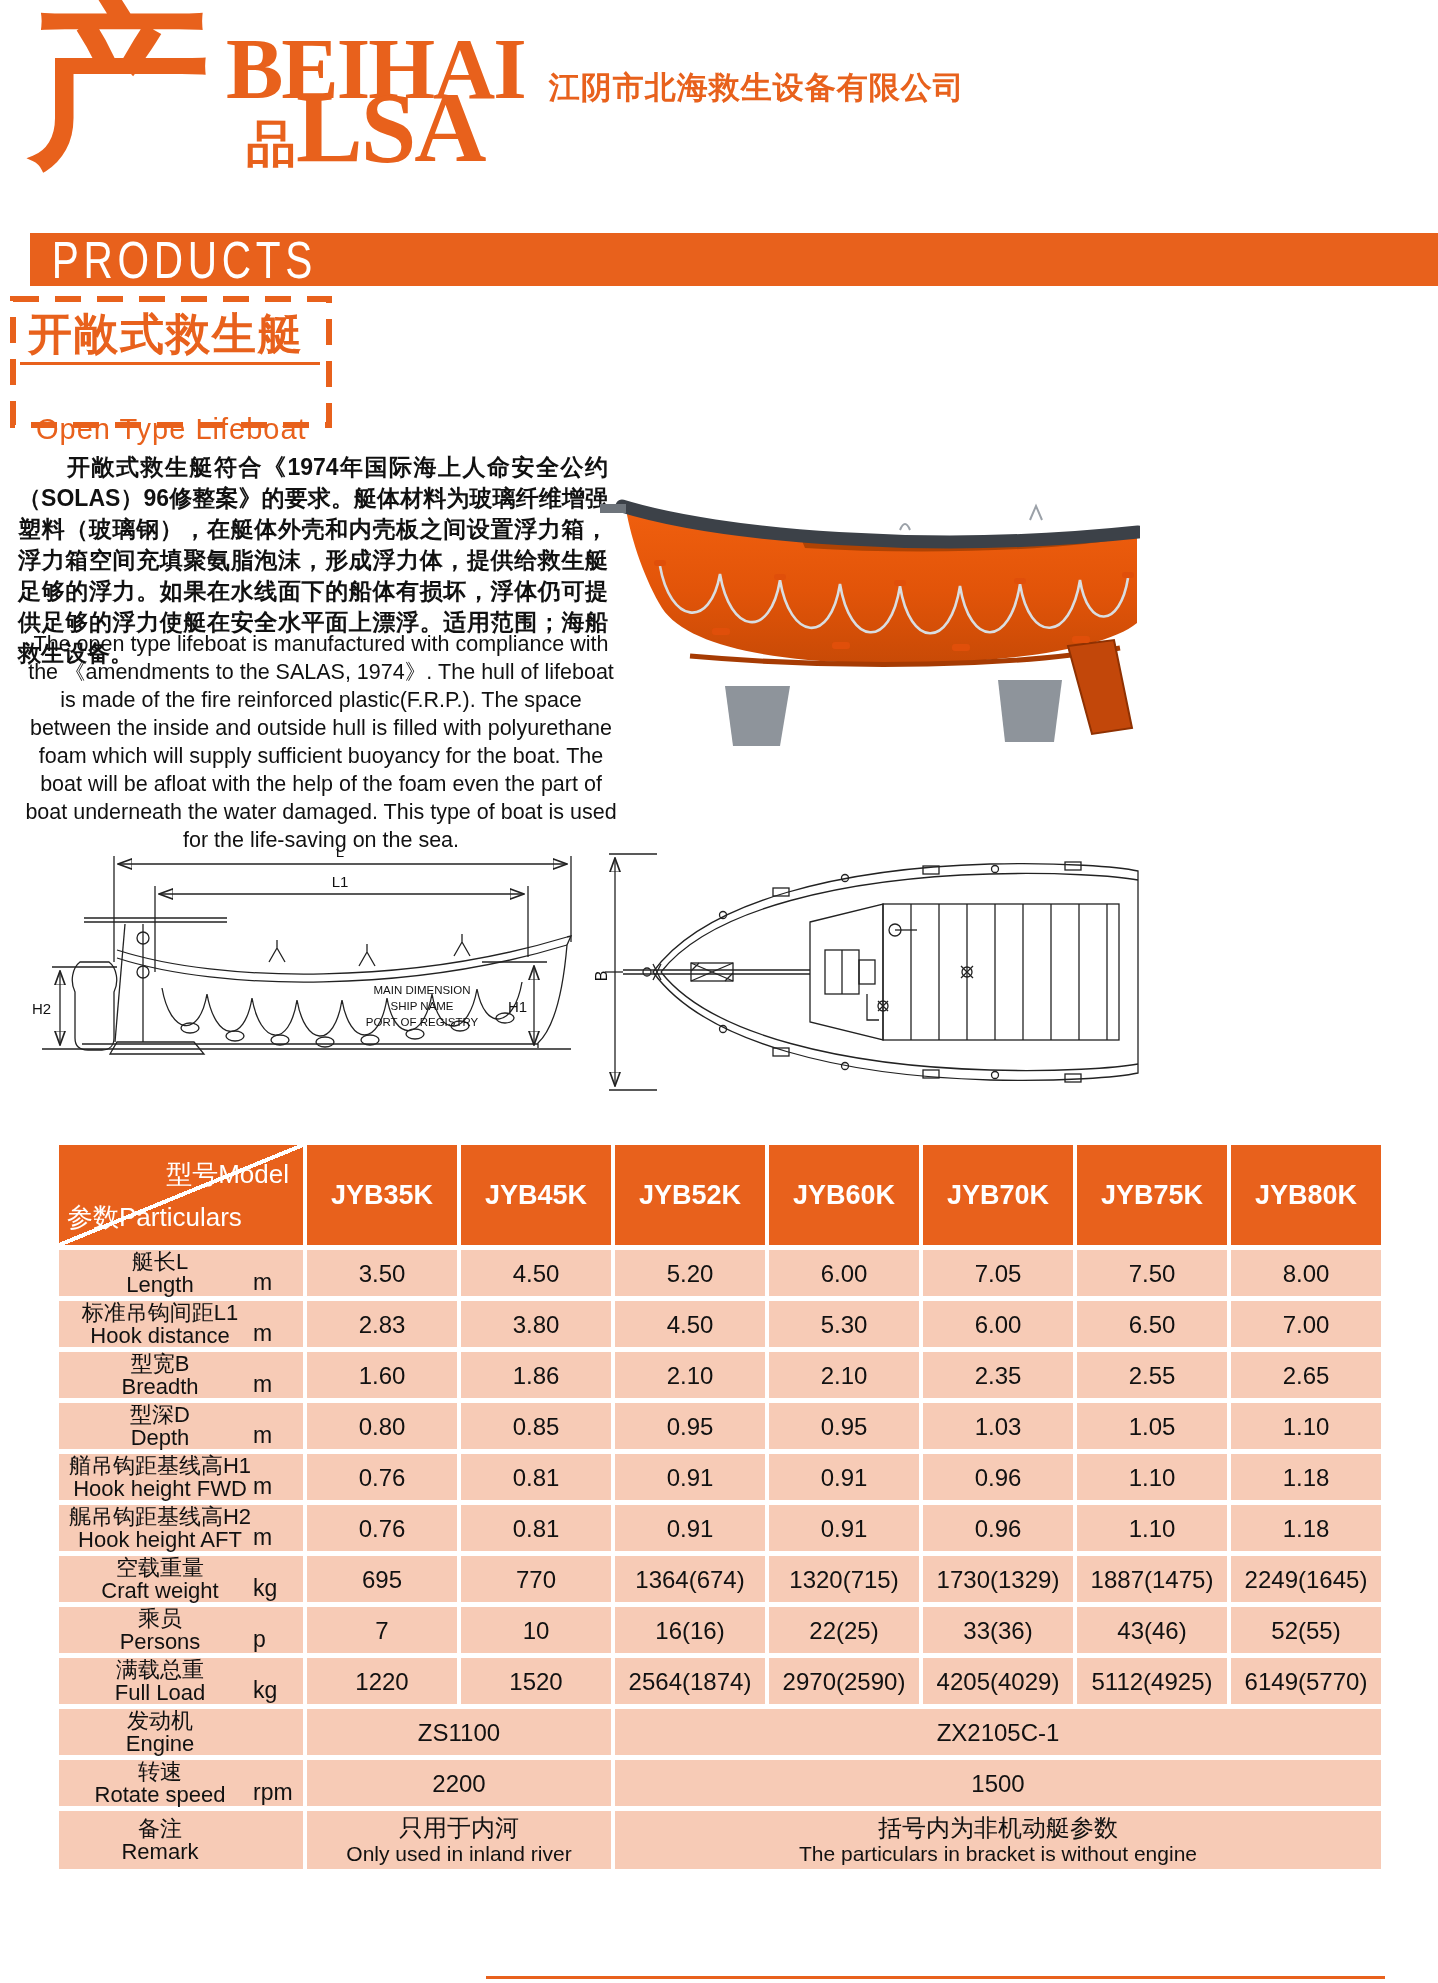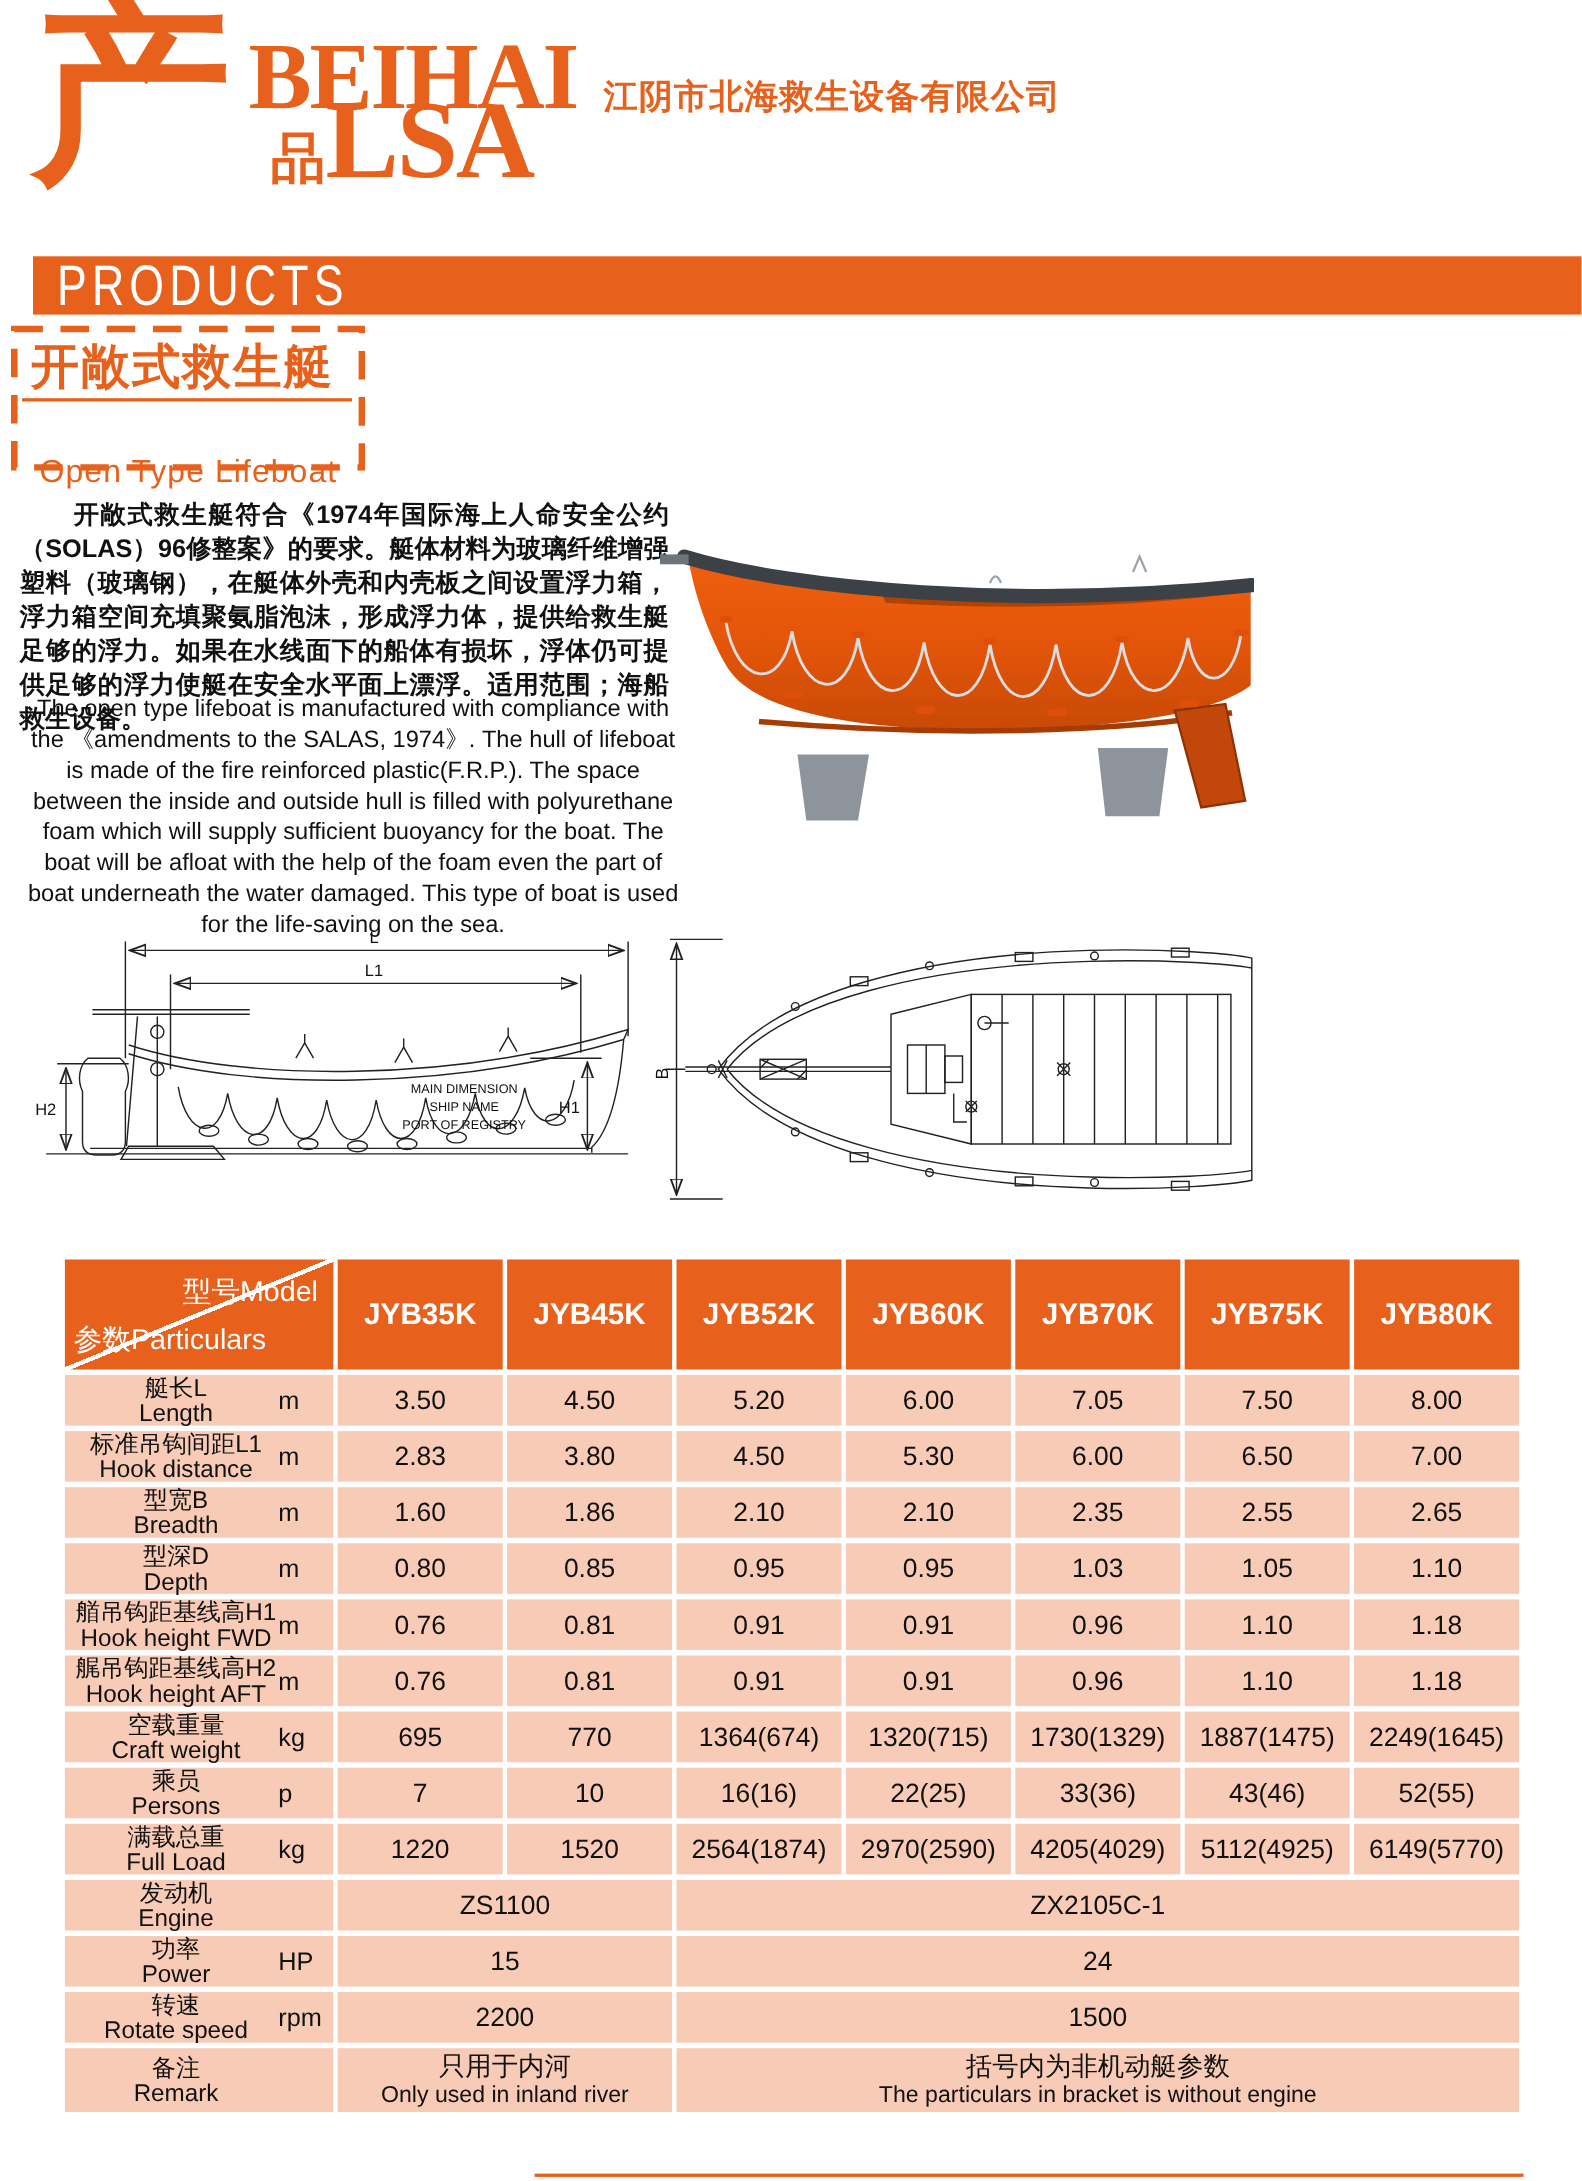--- a/index.html
+++ b/index.html
@@ -64,21 +64,21 @@
   table.spec { border-collapse:separate; border-spacing:4px 5px; width:1330px; table-layout:fixed; }
   table.spec col.c0 { width:244px; }
   table.spec thead th { background:var(--orange); color:#fff; height:100px; font-size:27px; font-weight:bold; text-align:center; vertical-align:middle; }
   th.diag { position:relative;
     background:linear-gradient(to bottom right, var(--orange) calc(50% - 2px), #fff calc(50% - 2px), #fff calc(50% + 2px), var(--orange) calc(50% + 2px)) !important; }
   th.diag .model-label { position:absolute; top:12px; right:14px; font-size:26px; font-weight:normal; }
   th.diag .part-label { position:absolute; bottom:10px; left:8px; font-size:26px; font-weight:normal; }
   table.spec tbody td { background:var(--pink); height:45px; vertical-align:middle; text-align:center; font-size:24px; color:#111; }
   table.spec tbody tr.tall td { height:58px; }
   td.label-cell { text-align:left; }
-  td.label-cell .cellflex { display:flex; align-items:center; }
+  td.label-cell .cellflex { display:flex; align-items:flex-end; }
   td.label-cell .names { flex:1; padding-left:8px; line-height:23px; font-size:22px; }
   td.label-cell .unit { width:50px; font-size:23px; text-align:left; }
   .cell-sub { font-size:21px; line-height:25px; }
   .cell-main { line-height:27px; }
 
   .bottom-rule { position:absolute; left:486px; top:1976px; width:899px; height:3px; background:var(--orange); }
 </style>
 </head>
 <body>
 
@@ -617,37 +617,20 @@
               <div class="cell-main">ZS1100</div>
             </td>
             <td colspan="5">
               <div class="cell-main">ZX2105C-1</div>
             </td>
           </tr>
           <tr>
             <td class="label-cell">
               <div class="cellflex">
                 <div class="names">
-                  <div>功率</div>
-                  <div>Power</div>
-                </div>
-                <div class="unit">HP</div>
-              </div>
-            </td>
-            <td colspan="2">
-              <div class="cell-main">15</div>
-            </td>
-            <td colspan="5">
-              <div class="cell-main">24</div>
-            </td>
-          </tr>
-          <tr>
-            <td class="label-cell">
-              <div class="cellflex">
-                <div class="names">
                   <div>转速</div>
                   <div>Rotate speed</div>
                 </div>
                 <div class="unit">rpm</div>
               </div>
             </td>
             <td colspan="2">
               <div class="cell-main">2200</div>
             </td>
             <td colspan="5">

